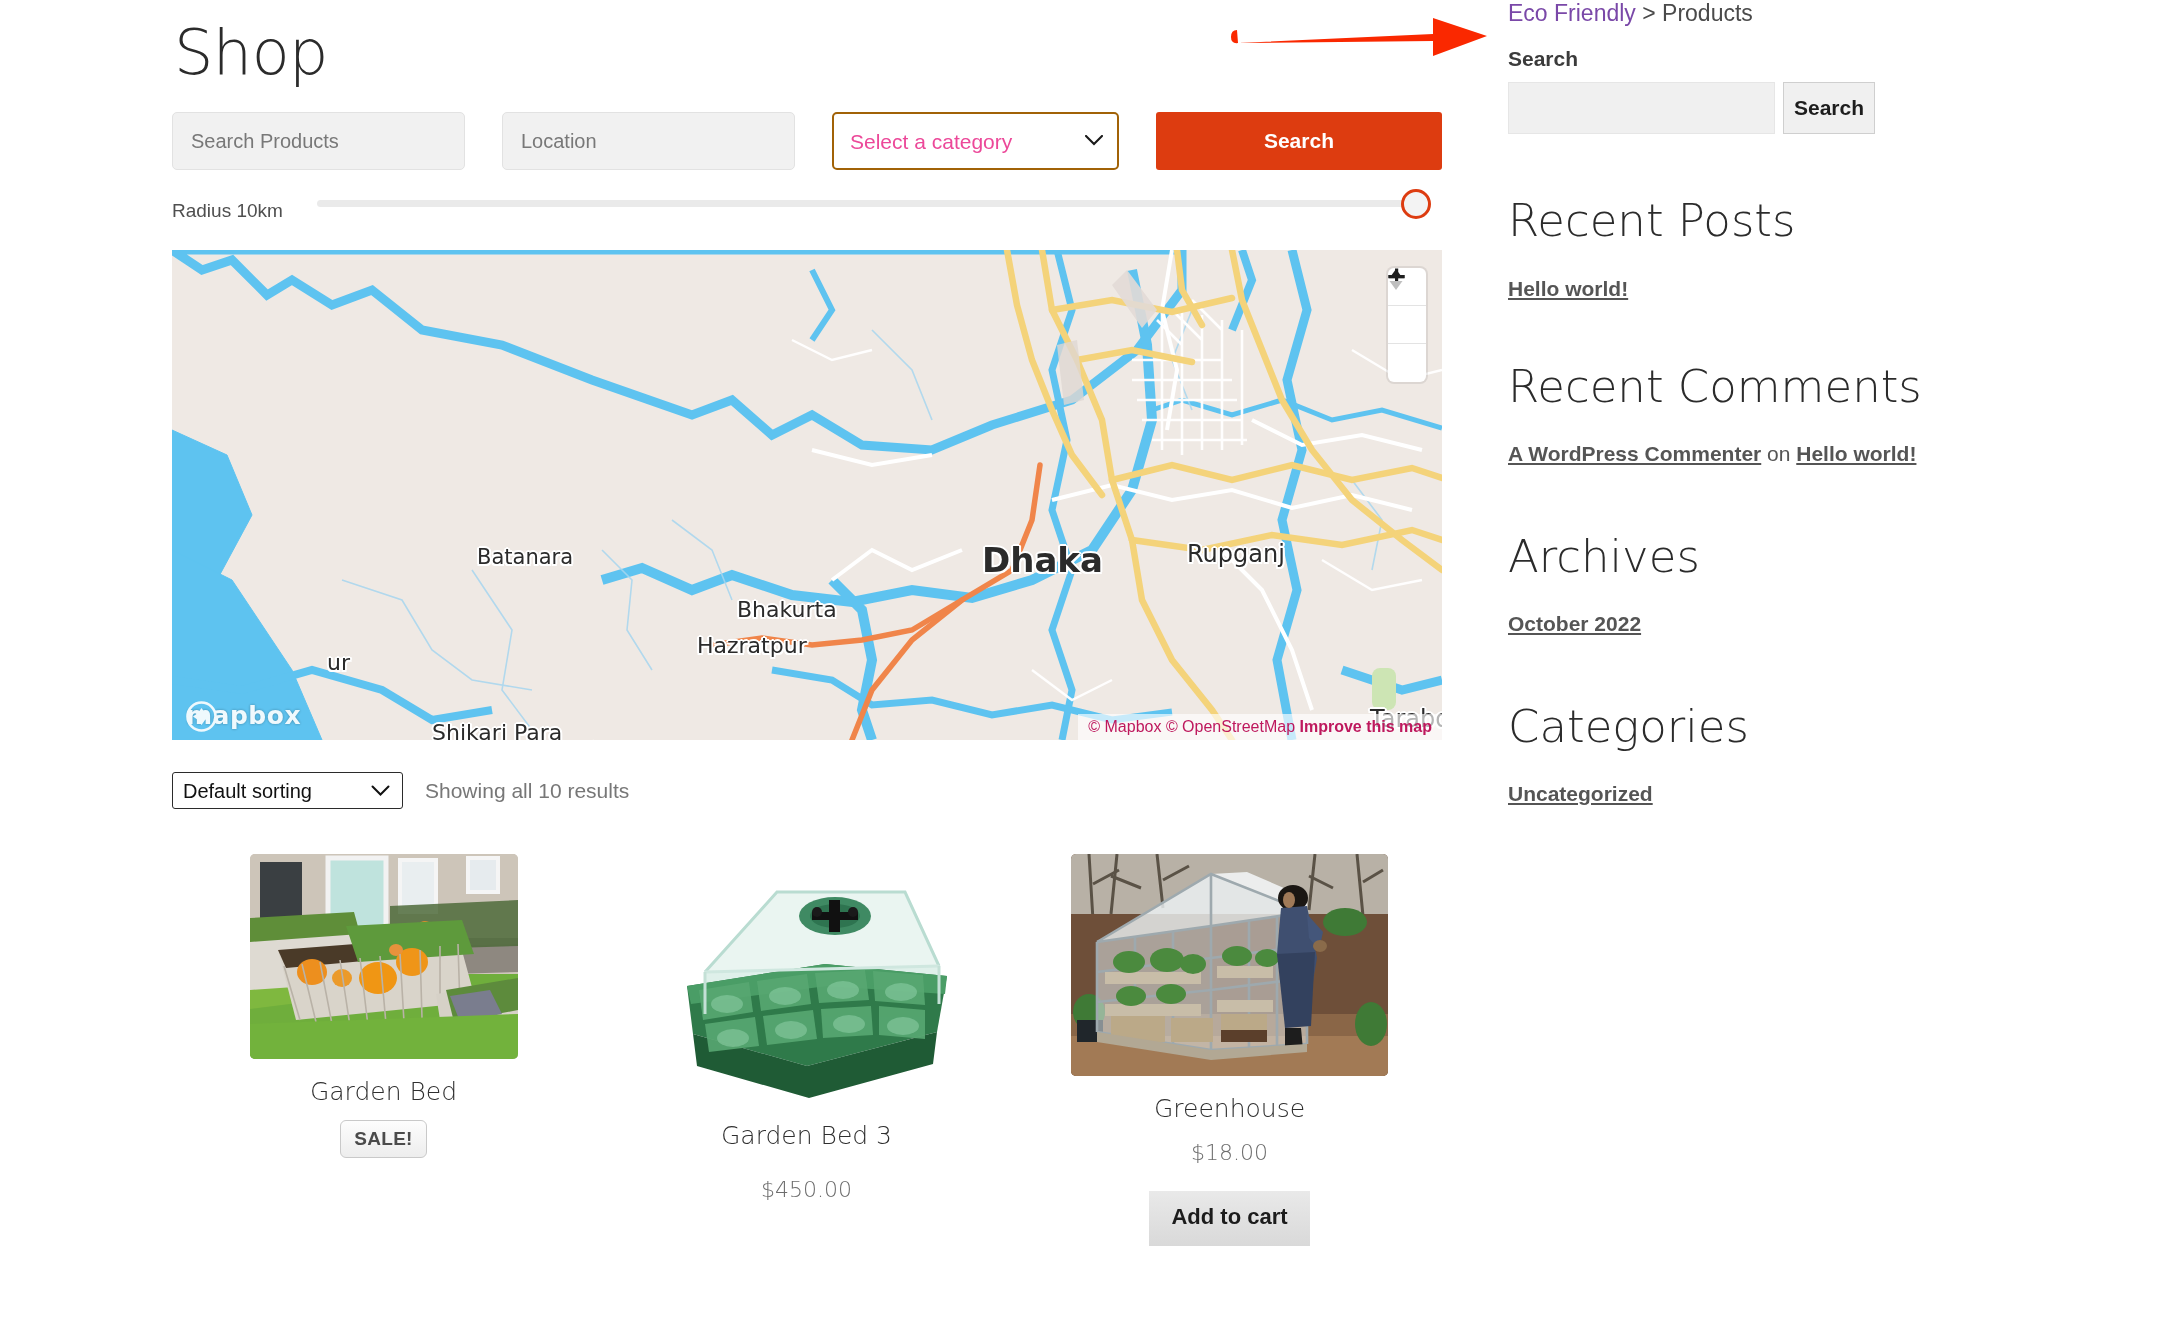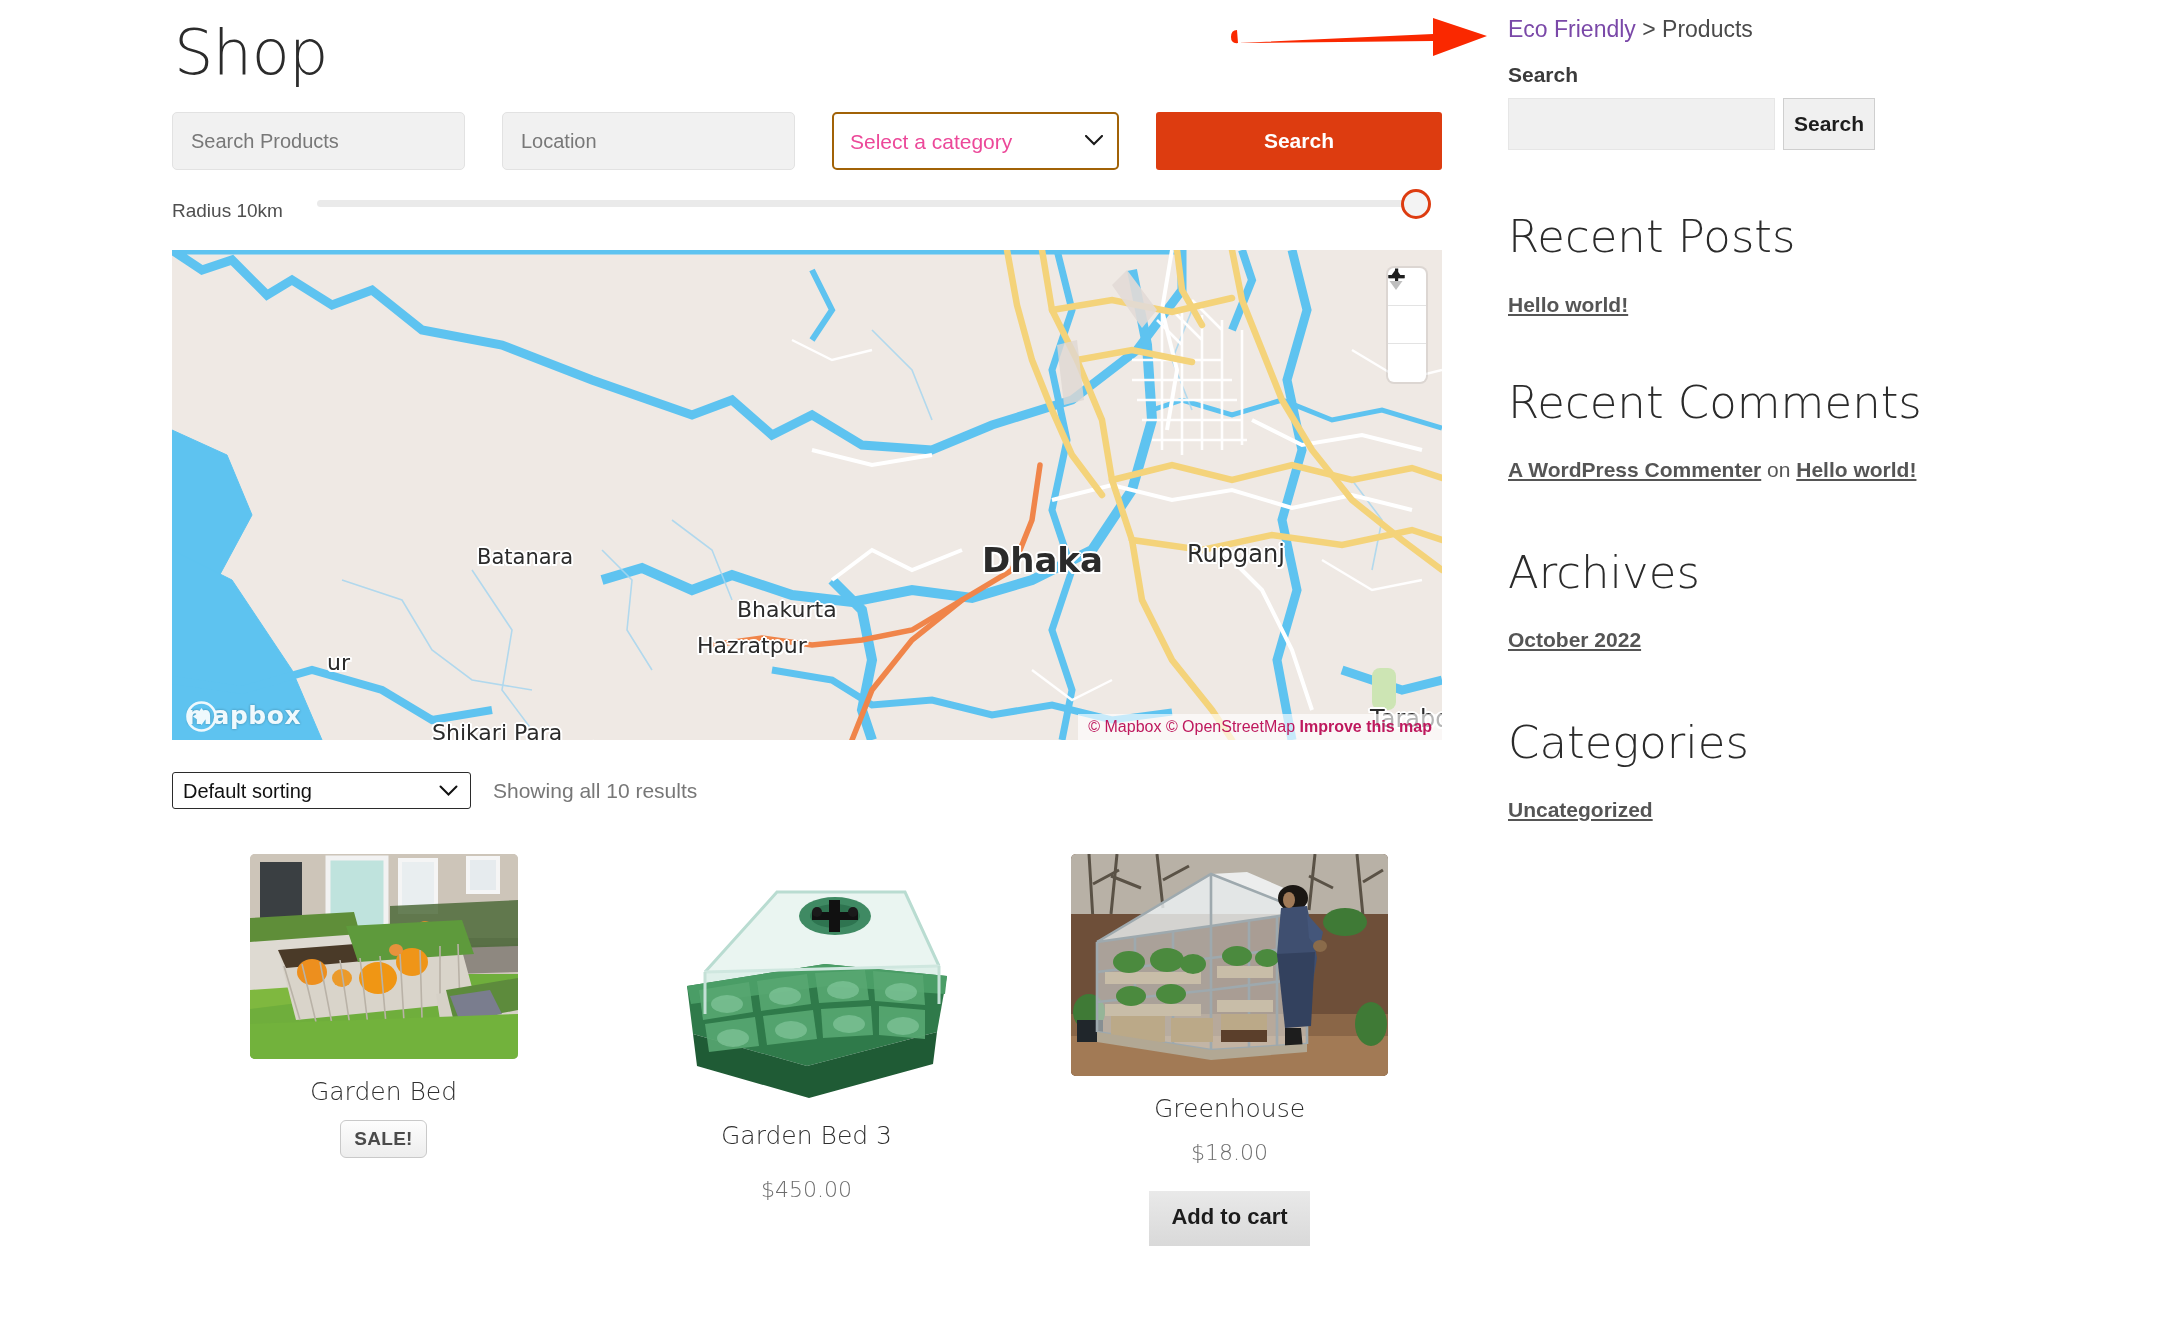--- a/index.html
+++ b/index.html
@@ -102,21 +102,21 @@
   }
   .attrib {
     position:absolute; right:0; bottom:0; background:rgba(255,255,255,.65);
     font-size:16px; color:#be185d; padding:4px 10px;
     font-family:"Liberation Sans", sans-serif;
   }
   .attrib b { font-weight:700; }
 
   
   .sort-row { display:flex; align-items:center; margin-top:32px; gap:22px; }
-  .sortwrap { position:relative; width:299px; }
+  .sortwrap { position:relative; width:231px; }
   select.sortsel {
     width:100%; height:37px; border:1px solid #2b2b2b; border-radius:3px;
     background:#fff; font-size:20px; color:#111; padding:0 10px;
     -webkit-appearance:none; appearance:none;
     font-family:"Liberation Sans", sans-serif;
   }
   .sortchev { position:absolute; right:13px; top:13px; pointer-events:none; }
   .results-count { font-size:21px; color:#777; }
 
   
@@ -139,21 +139,21 @@
   }
   .addcart {
     display:inline-block; background:linear-gradient(#e9e9e9,#d9d9d9);
     border:none; font-size:22px; font-weight:700; color:#1c1c1c;
     padding:13px 22px 16px; cursor:pointer;
     font-family:"Liberation Sans", sans-serif;
   }
 
   
   .sidebar { position:absolute; left:1508px; top:0; width:420px; }
-  .breadcrumb { margin-top:16px; font-size:23px; color:#4a4a4a; }
+  .breadcrumb { margin-top:0; font-size:23px; color:#4a4a4a; }
   .breadcrumb a { color:#7a48a8; text-decoration:none; }
   .sb-search-label {
     margin-top:20px; font-size:21px; font-weight:700; color:#3b3b3b;
   }
   .sb-search-row { display:flex; align-items:flex-start; margin-top:11px; gap:8px; }
   .sb-search-input {
     width:267px; height:52px; background:#f0f0f0;
     border:1px solid #e6e6e6; outline:none;
     font-family:"Liberation Sans", sans-serif; font-size:19px; padding:0 10px;
   }

